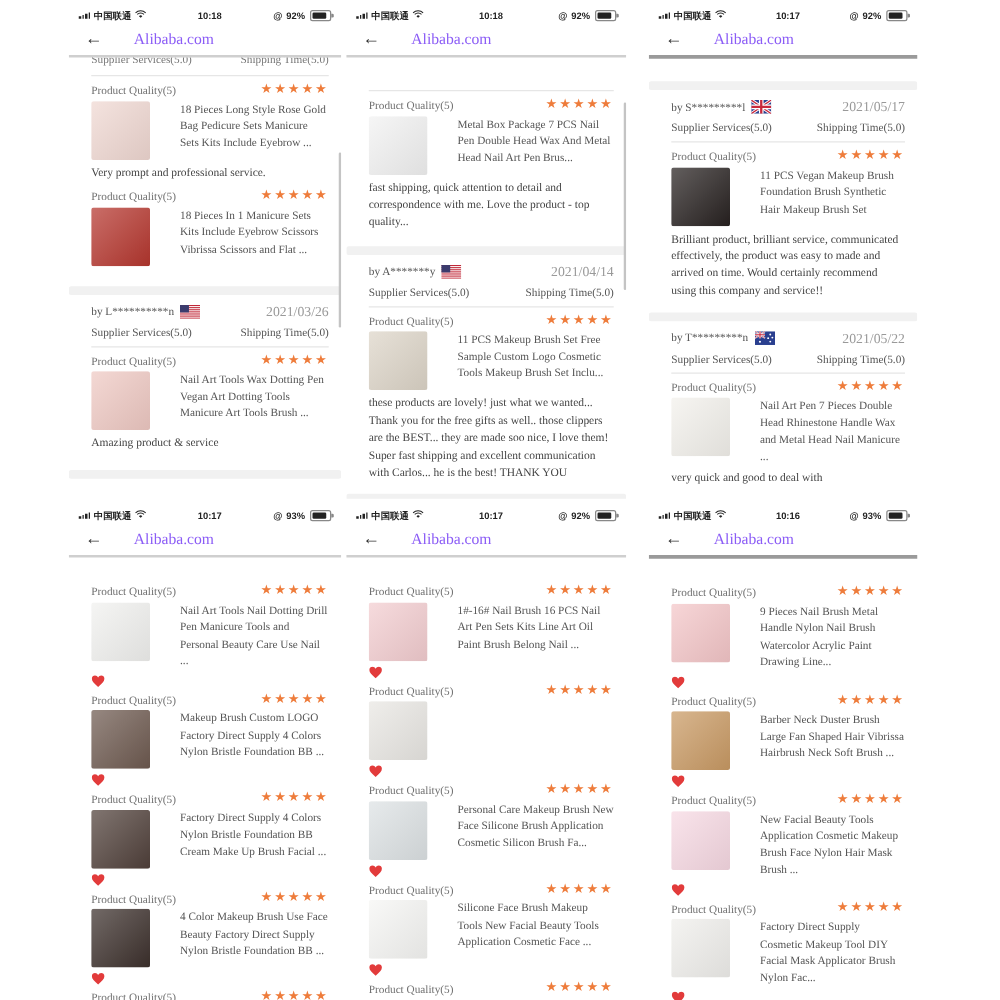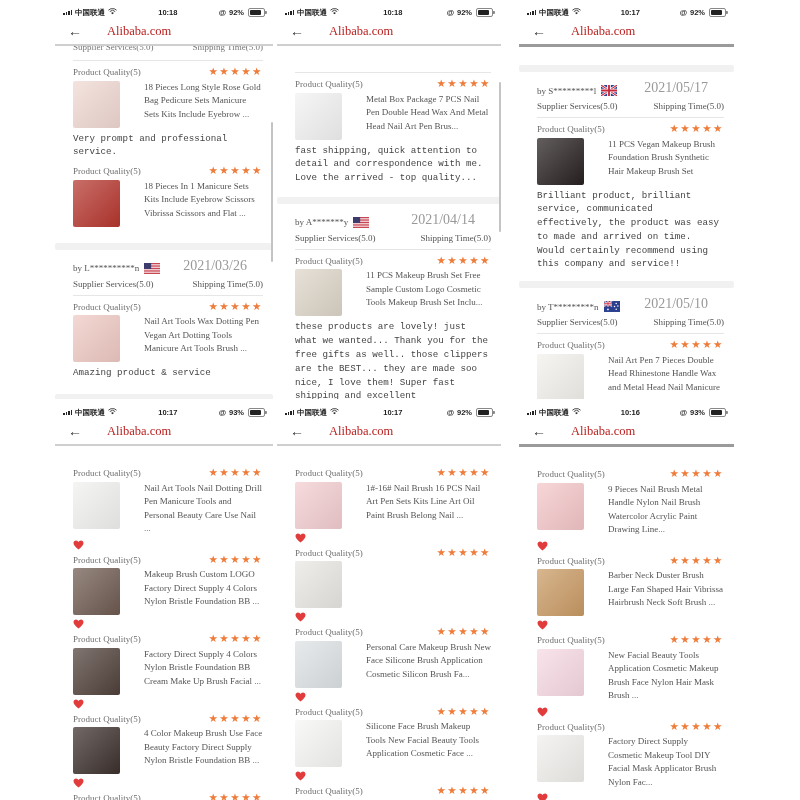--- a/index.html
+++ b/index.html
@@ -16,40 +16,40 @@
   .sig b:nth-child(1){height:2.5px}.sig b:nth-child(2){height:3.5px}
   .sig b:nth-child(3){height:4.5px}.sig b:nth-child(4){height:5.5px}
   .batt{display:inline-block;width:15px;height:7px;border:1px solid #888;border-radius:2px;
         position:relative;margin-left:1px;}
   .batt i{position:absolute;top:1px;left:1px;bottom:1px;width:11px;background:#222;border-radius:1px;}
   .batt:after{content:"";position:absolute;right:-3px;top:1.5px;width:1.6px;height:3px;
               background:#888;border-radius:0 1px 1px 0;}
   
   .navbar{display:flex;align-items:center;padding:5px 0 3px 13px;gap:25px;}
   .back{font-size:14px;color:#333;line-height:1;}
-  .title{font-size:12.5px;color:#b91c1c;}
+  .title{font-size:12.5px;color:#8b5cf6;}
   .navline{height:2px;background:#cfcfcf;margin-top:2px;}
   .darkline .navline{height:3px;background:#9a9a9a;}
   
   .content{padding:0 10px 0 18px;overflow:hidden;}
   .row-cut{height:9px;overflow:hidden;position:relative;}
   .row-cut .inner{display:flex;justify-content:space-between;font-size:9px;color:#777;
                   transform:translateY(-4px);}
   .row-thin{border-top:1px solid #e6e6e6;margin:5px 0 6px 0;}
   .row-thick{height:7px;background:#f1f1f1;margin:8px -10px 8px -18px;border-radius:2px;}
   .row-quality{display:flex;justify-content:space-between;align-items:flex-start;margin:3px 0 3px 0;}
   .q-label{font-size:9px;color:#707070;}
   .q-stars{font-size:10.5px;color:#ee7c3b;letter-spacing:1.5px;line-height:1;white-space:nowrap;}
   .row-product{display:flex;gap:24px;margin:1px 0 4px 0;align-items:flex-start;}
   .p-img{width:47px;height:47px;border-radius:2px;flex-shrink:0;}
   .p-title{font-size:9px;line-height:1.5;color:#555;}
-  .row-review{font-size:9.2px;line-height:1.5;color:#444;margin:2px 0 7px 0;font-family:Liberation Mono, monospace;}
-  .row-reviewer{display:flex;justify-content:space-between;align-items:flex-end;margin:8px 16px 5px 0;}
+  .row-review{font-size:9.2px;line-height:1.5;color:#444;margin:2px 0 7px 0;}
+  .row-reviewer{display:flex;justify-content:space-between;align-items:flex-start;margin:8px 0 5px 0;}
   .rv-by{display:flex;align-items:center;gap:5px;font-size:9px;color:#555;}
-  .rv-date{font-size:14px;color:#999;}
+  .rv-date{font-size:11px;color:#999;}
   .row-services{display:flex;justify-content:space-between;font-size:9px;color:#555;margin:2px 0 6px 0;}
   .row-heart{height:12px;line-height:0;margin:4px 0 1px 0;}
   .flag{display:inline-block;line-height:0;}
   .scrollind{position:absolute;width:2.5px;border-radius:2px;background:#c4c4c4;right:0px;}
 </style>
 </head>
 <body>
 
 <div class="canvas">
 
@@ -180,21 +180,21 @@
     <div class="content">
         <div class="row-thin" style="margin-top: 26px;"></div>
         <div class="row-quality">
           <span class="q-label">Product Quality(5)</span>
           <span class="q-stars">★★★★★</span>
         </div>
         <div class="row-product">
           <div class="p-img" style="background: linear-gradient(135deg, rgba(255, 255, 255, 0.28), rgba(0, 0, 0, 0.08)), rgb(242, 242, 242);"></div>
           <span class="p-title">Metal Box Package 7 PCS Nail Pen Double Head Wax And Metal Head Nail Art Pen Brus...</span>
         </div>
-        <div class="row-review">fast shipping, quick attention to detail and correspondence with me.  Love the arrived - top quality...</div>
+        <div class="row-review">fast shipping, quick attention to detail and correspondence with me.  Love the product - top quality...</div>
         <div class="row-thick" style="margin-top: 12px;"></div>
         <div class="row-reviewer">
           <span class="rv-by">
             <span>by A*******y</span>
             <span class="flag"><svg width="16" height="11" viewBox="0 0 19 13">
                 <rect width="19" height="13" fill="#fff"></rect>
                 <g fill="#bf2333">
                   <rect y="0" width="19" height="1"></rect>
                   <rect y="2" width="19" height="1"></rect>
                   <rect y="4" width="19" height="1"></rect>
@@ -298,21 +298,21 @@
                   <path d="M9.5,0 V13 M0,6.5 H19" stroke="#fff" stroke-width="4.4"></path>
                   <path d="M9.5,0 V13 M0,6.5 H19" stroke="#c8283c" stroke-width="2.2"></path>
                 </g>
                 <circle cx="14.5" cy="3" r="0.9" fill="#fff"></circle>
                 <circle cx="12.5" cy="6.5" r="0.9" fill="#fff"></circle>
                 <circle cx="16.5" cy="6" r="0.9" fill="#fff"></circle>
                 <circle cx="14.5" cy="9.8" r="0.9" fill="#fff"></circle>
                 <circle cx="4.7" cy="10" r="1" fill="#fff"></circle>
               </svg></span>
           </span>
-          <span class="rv-date">2021/05/10</span>
+          <span class="rv-date">2021/05/22</span>
         </div>
         <div class="row-services">
           <span>Supplier Services(5.0)</span>
           <span>Shipping Time(5.0)</span>
         </div>
         <div class="row-thin"></div>
         <div class="row-quality">
           <span class="q-label">Product Quality(5)</span>
           <span class="q-stars">★★★★★</span>
         </div>

